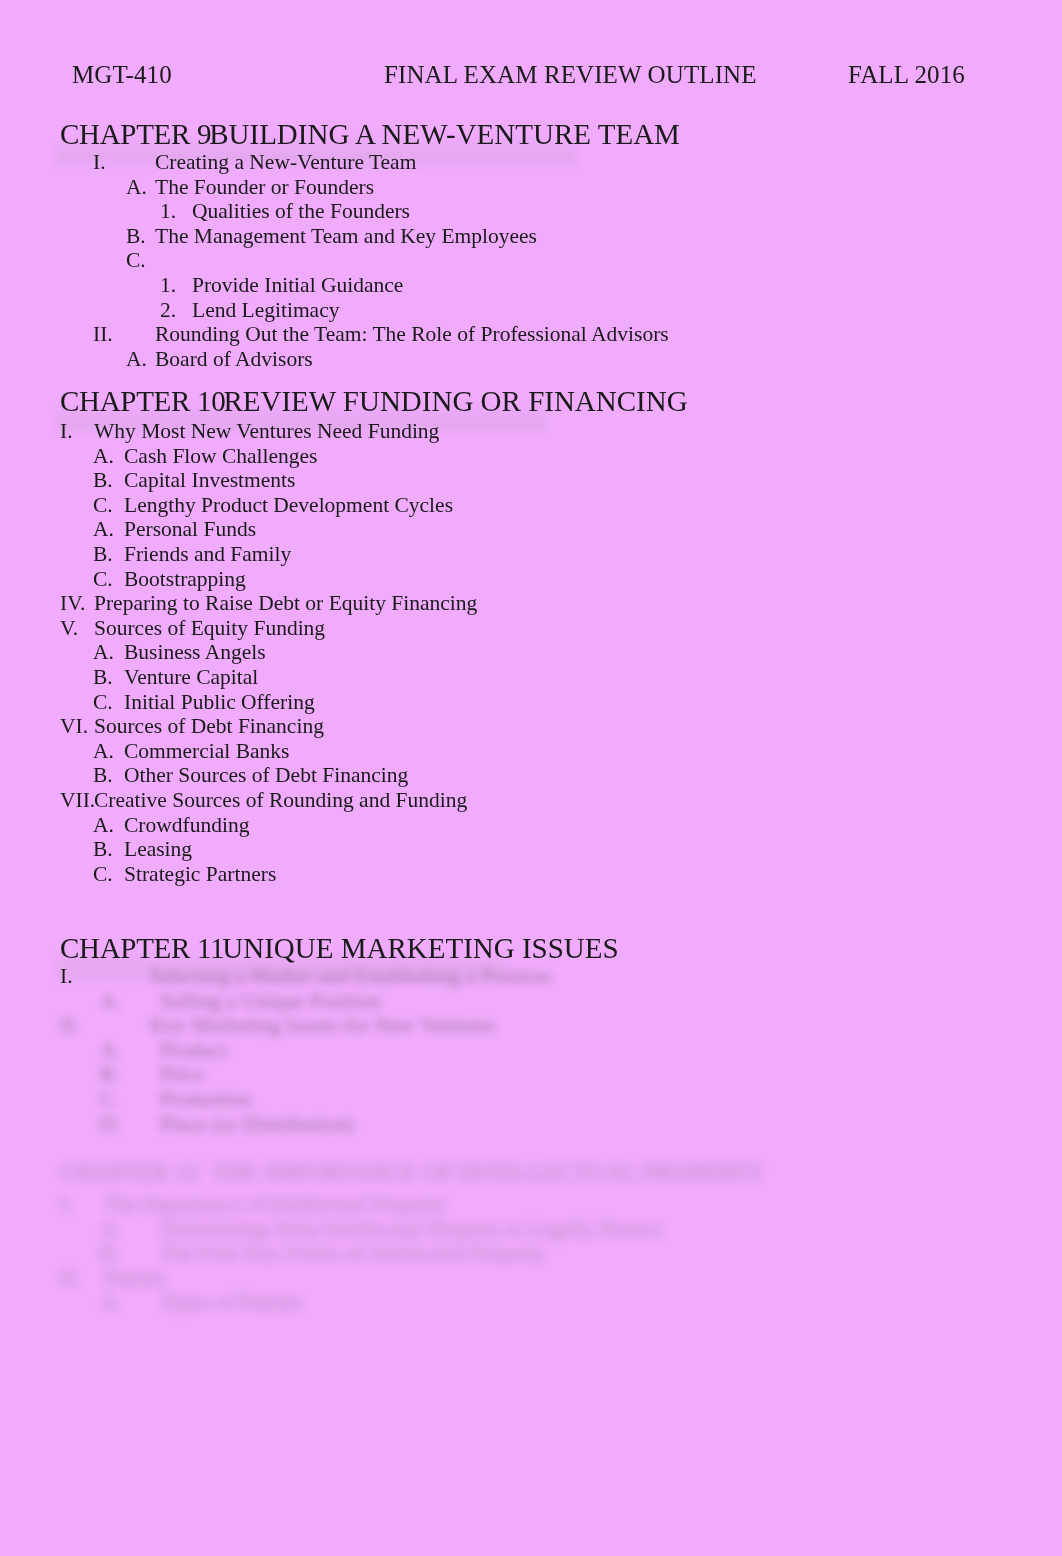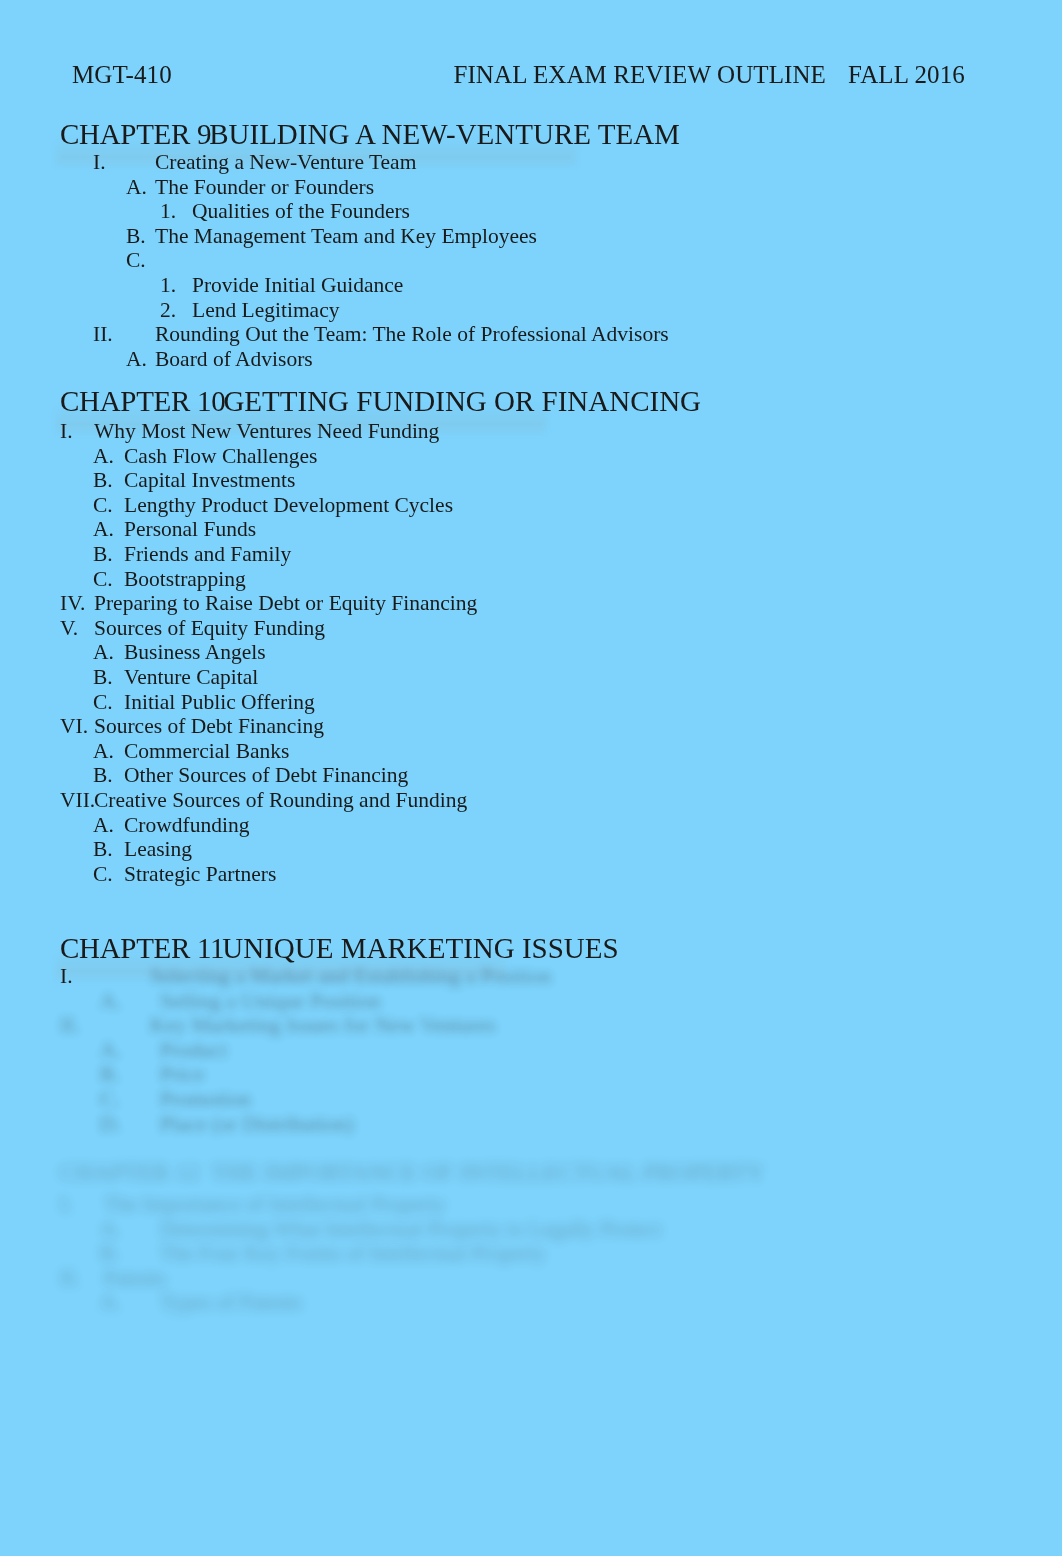--- a/index.html
+++ b/index.html
@@ -13,21 +13,21 @@
     height: 1556px;
     position: relative;
     font-family: "Liberation Serif", "DejaVu Serif", serif;
     color: #1a1a1a;
     overflow: hidden;
   }
 
   .page {
     position: absolute;
     inset: 0;
-    background: #7dd3fc;
+    background: #f0abfc;
     padding: 16px;
   }
 
   
   .doc-header {
     position: absolute;
     top: 55px;
     left: 72px;
     right: 44px;
     height: 32px;
@@ -37,21 +37,21 @@
     letter-spacing: 0.1px;
     white-space: nowrap;
   }
   .doc-header .hdr-course {
     flex: 0 0 auto;
     width: 312px;
   }
   .doc-header .hdr-title {
     flex: 0 0 auto;
     width: 442px;
-    text-align: right;
+    text-align: left;
   }
   .doc-header .hdr-term {
     flex: 1 1 auto;
     text-align: left;
     padding-left: 22px;
     margin-top: 6px;
   }
 
   
   .chapter-heading {
@@ -203,21 +203,21 @@
       <span class="txt">Rounding Out the Team: The Role of Professional Advisors</span>
     </div>
     <div class="row lvl2">
       <span class="mark">A.</span>
       <span class="txt">Board of Advisors</span>
     </div>
   </div>
 
   <div class="heading-wash" style="top:405px; width:490px;"></div>
   <div class="chapter-heading" style="top:384px;">
-    <span class="ch-num">CHAPTER 10</span><span class="ch-title">GETTING FUNDING OR FINANCING</span>
+    <span class="ch-num">CHAPTER 10</span><span class="ch-title">REVIEW FUNDING OR FINANCING</span>
   </div>
 
   <div class="outline ol-ch10">
     <div class="row lvl1">
       <span class="mark">I.</span>
       <span class="txt">Why Most New Ventures Need Funding</span>
     </div>
     <div class="row lvl2">
       <span class="mark">A.</span>
       <span class="txt">Cash Flow Challenges</span>

